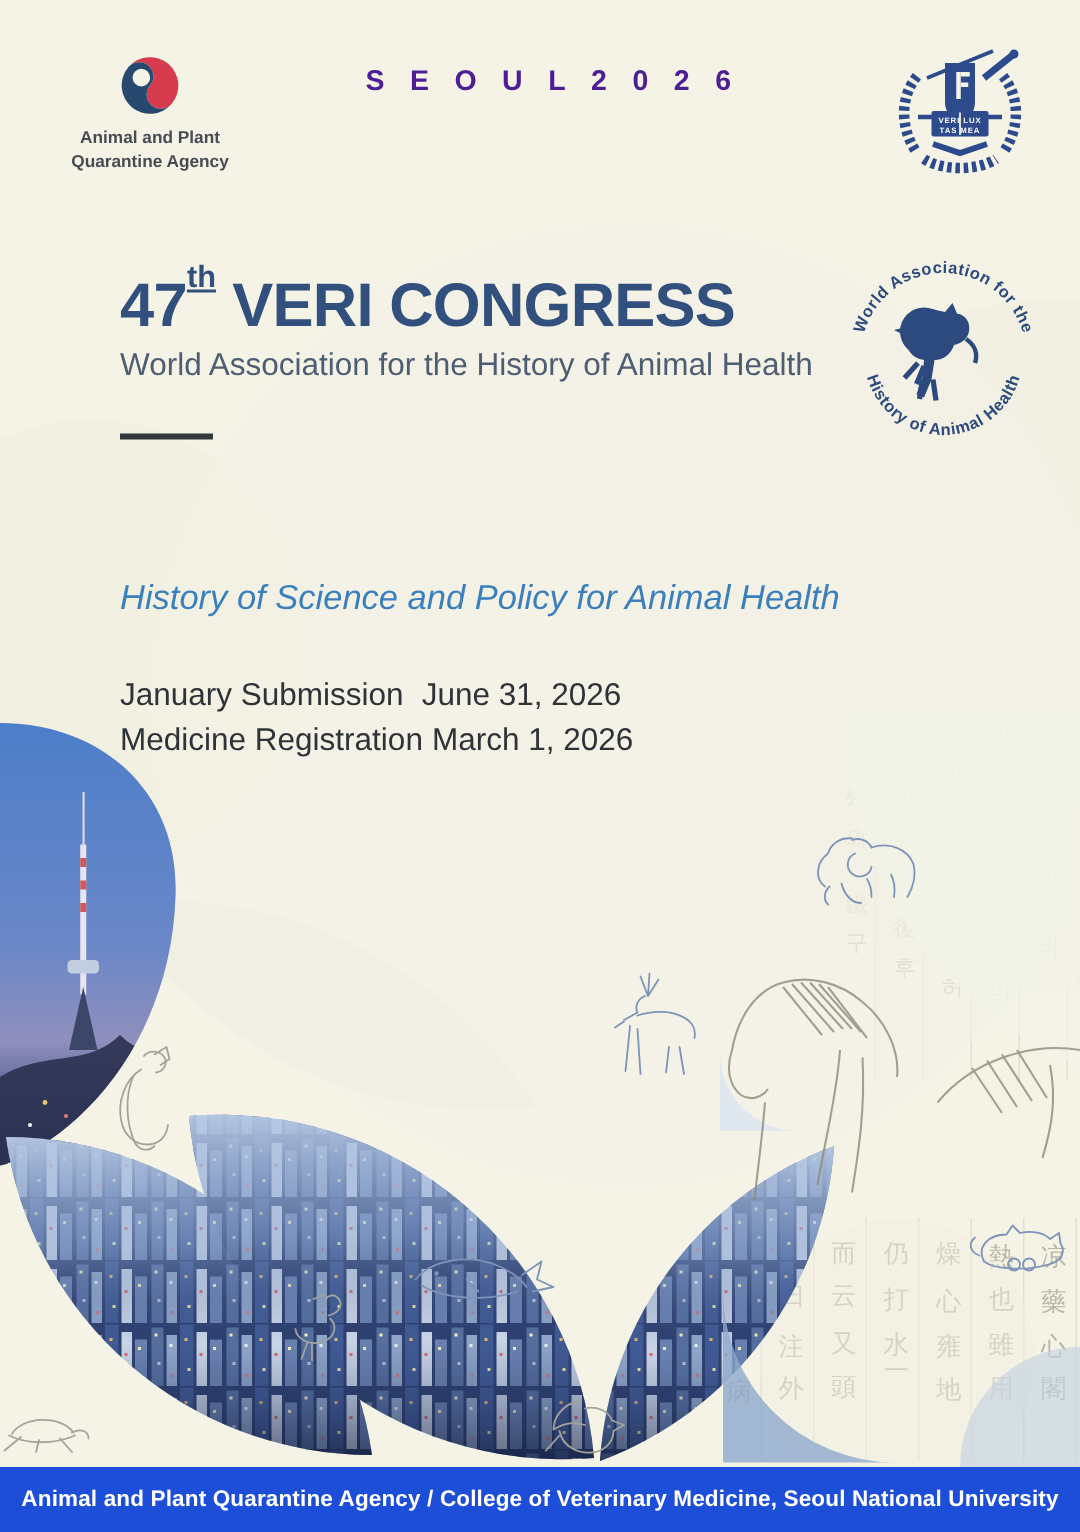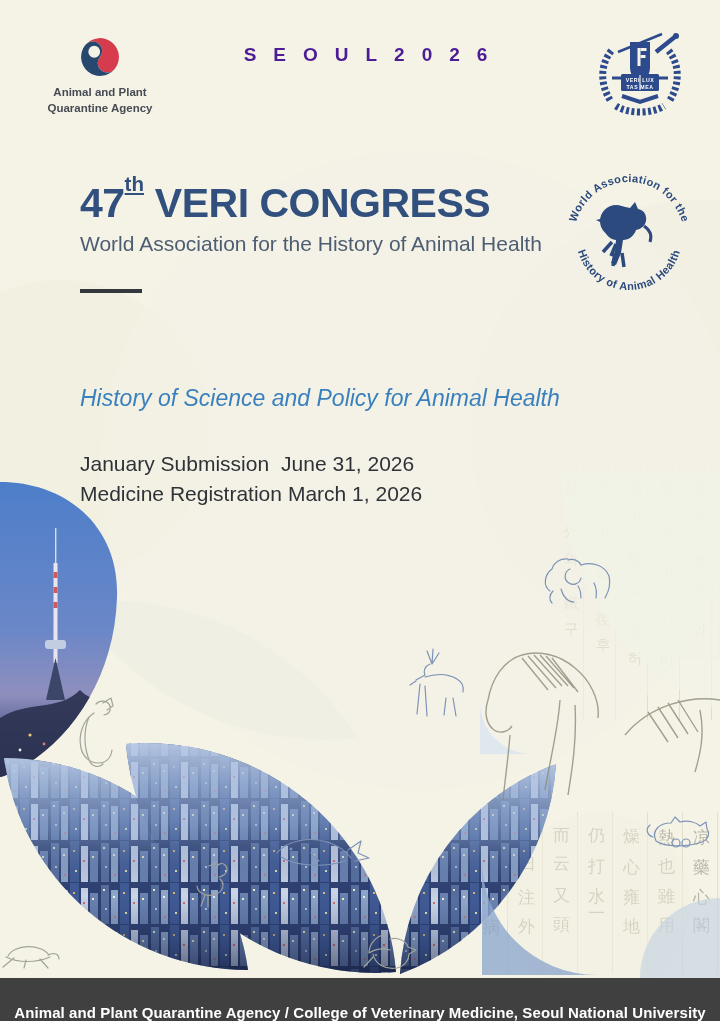--- a/index.html
+++ b/index.html
@@ -36,22 +36,22 @@
   .wahah-seal{left:556px;top:164px;}
   
   .ms{display:flex;flex-direction:row-reverse;color:#aba894;
       font-family:"DejaVu Serif", serif;pointer-events:none;}
   .ms-col{writing-mode:vertical-rl;text-orientation:upright;border-right:1px solid #d6d3bd;
       padding:2px 3px;letter-spacing:5px;}
   .ms1{left:558px;top:468px;height:252px;font-size:15px;opacity:.62;gap:6px;}
   .ms2{left:478px;top:812px;height:162px;font-size:17px;opacity:.6;gap:5px;color:#908e7c;}
   
   .footer{
-    left:0;bottom:0;width:720px;height:43px;background:#404040;
-    display:flex;align-items:flex-end;justify-content:center;
+    left:0;bottom:0;width:720px;height:43px;background:#1d4ed8;
+    display:flex;align-items:center;justify-content:center;
   }
   .footer-text{color:#ffffff;font-size:15px;font-weight:700;letter-spacing:0.1px;}
   .decor-svg{left:0;top:0;pointer-events:none;}
   .layer1{z-index:1;} .layer2{z-index:2;} .layer3{z-index:3;}
 </style>
 </head>
 <body>
 
 <div class="abs ms ms1 layer1">
   <span class="ms-col">한 夜 야 의 休 휴</span>

